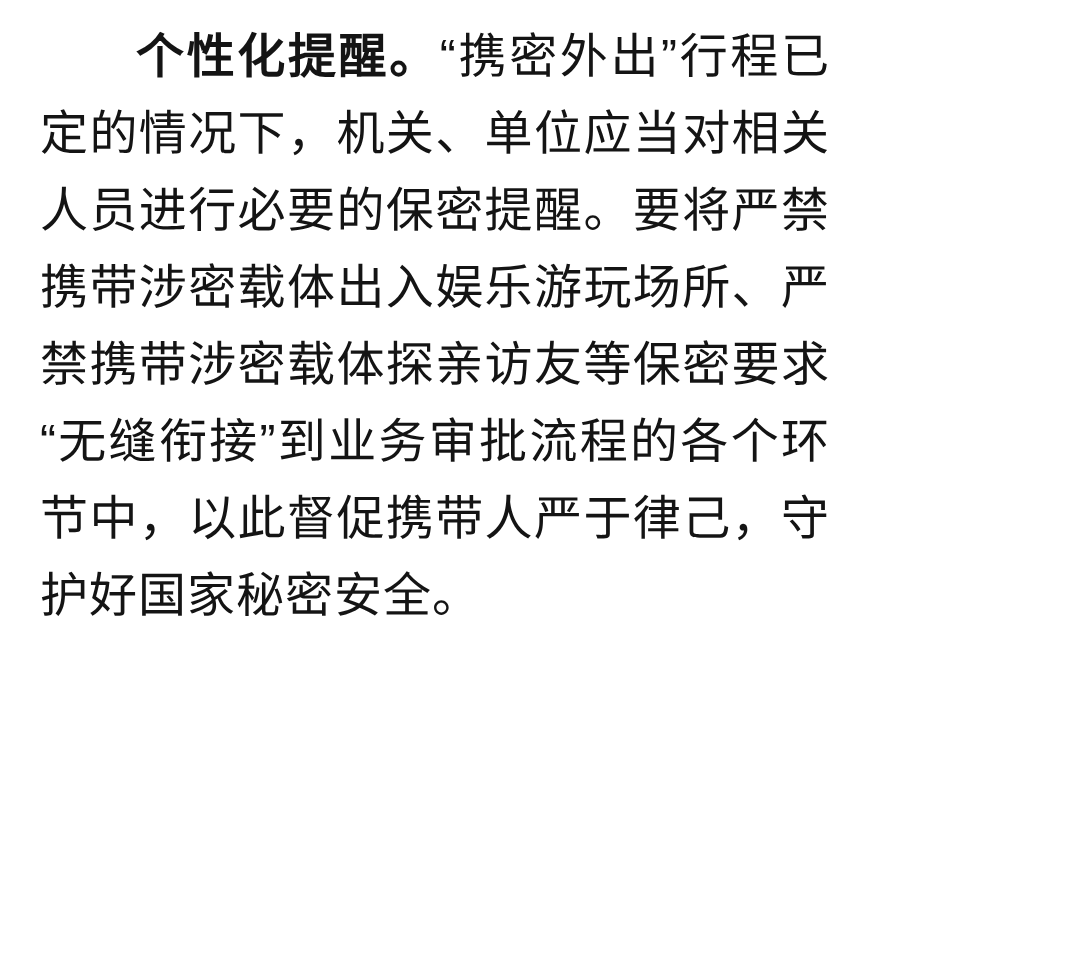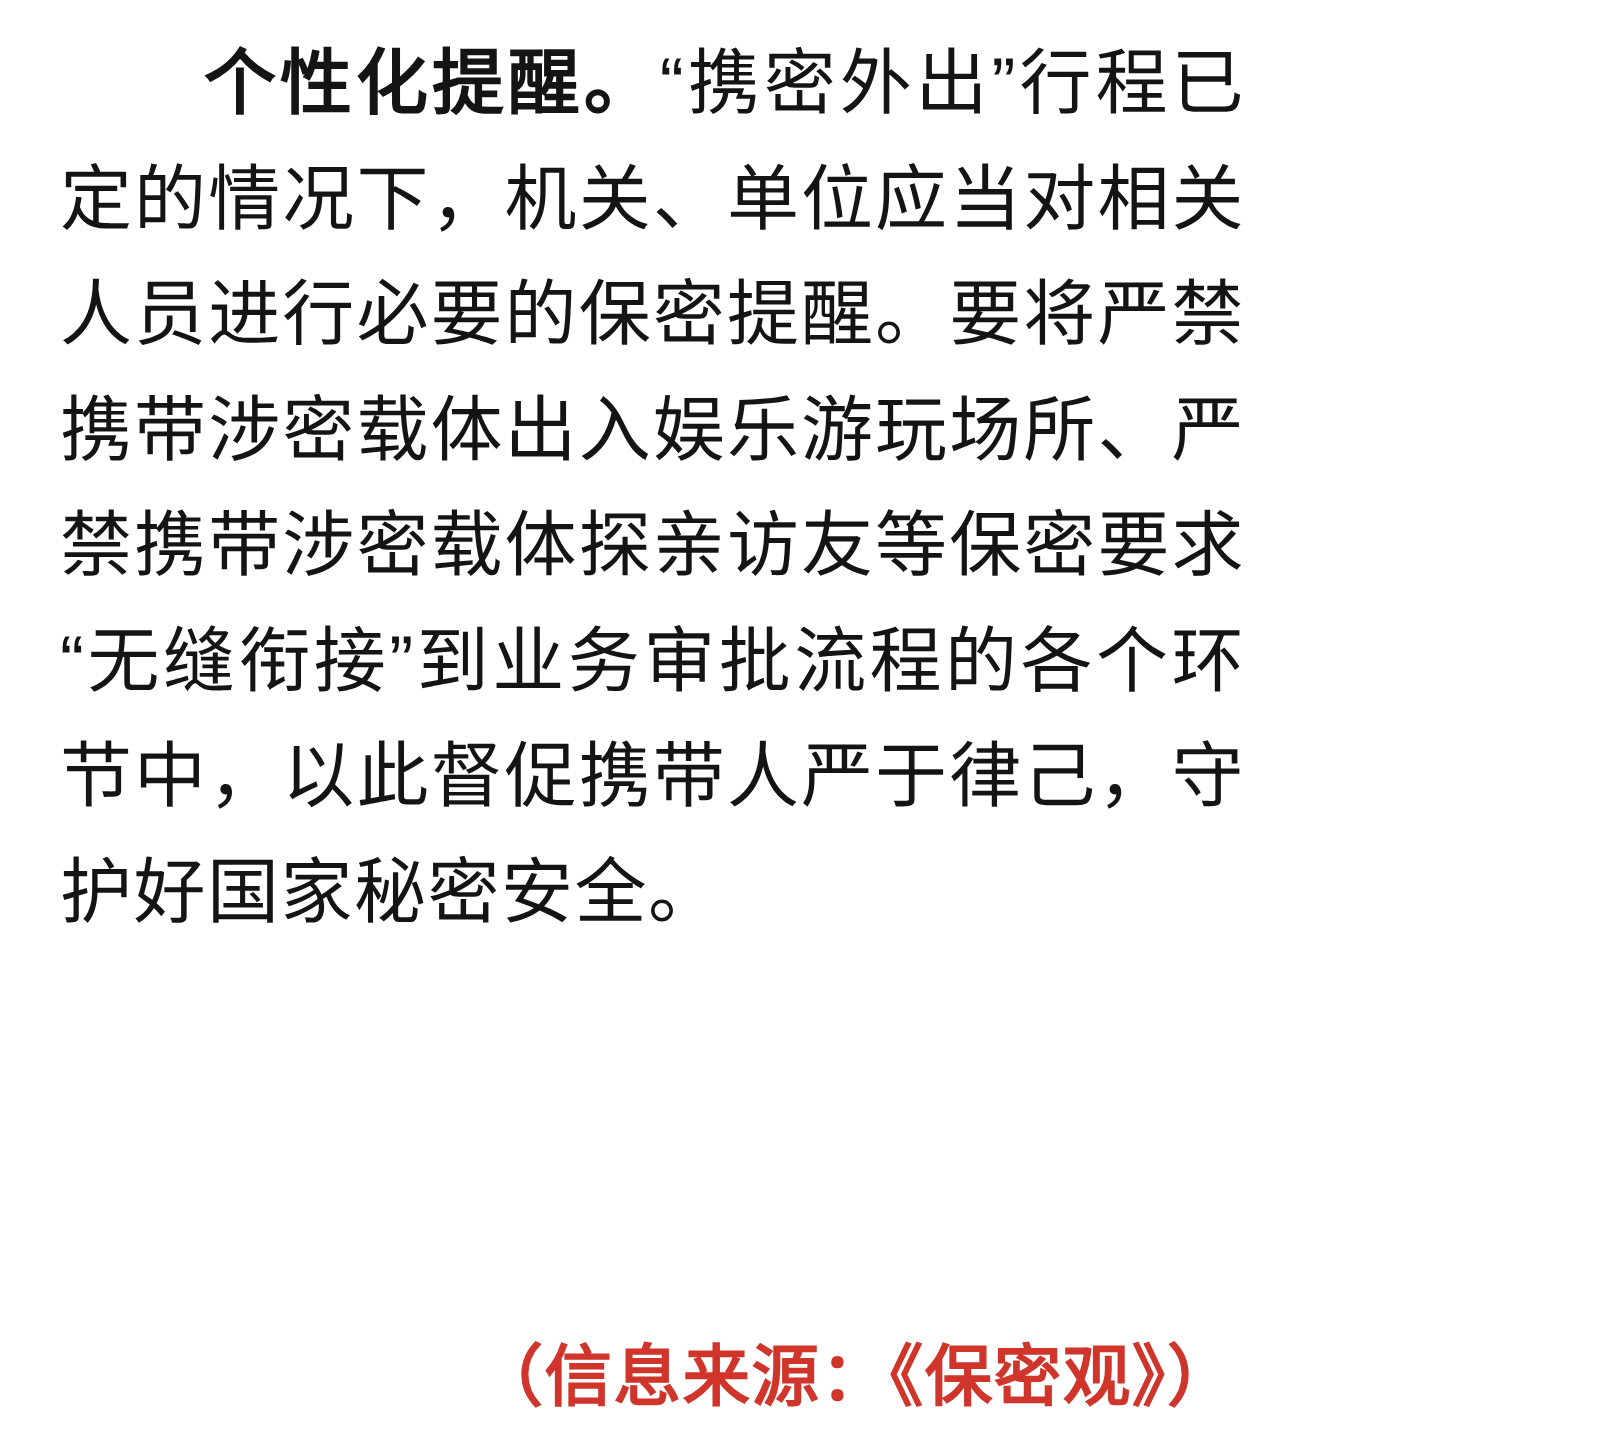--- a/index.html
+++ b/index.html
@@ -58,14 +58,13 @@
 <body>
 
 <div class="page">
   <div class="article">
 
     <p class="para para-1"><span class="lead">个性化提醒。</span><span>“携密外出”行程已定的情况下，机关、单位应当对相关人员进行必要的保密提醒。要将严禁携带涉密载体出入娱乐游玩场所、严禁携带涉密载体探亲访友等保密要求“无缝衔接”到业务审批流程的各个环节中，以此督促携带人严于律己，守护好国家秘密安全。</span></p>
 
 
   </div>
 
-  <div class="source-line">（信息来源：《保密观》）</div>
 </div>
 
 </body></html>

